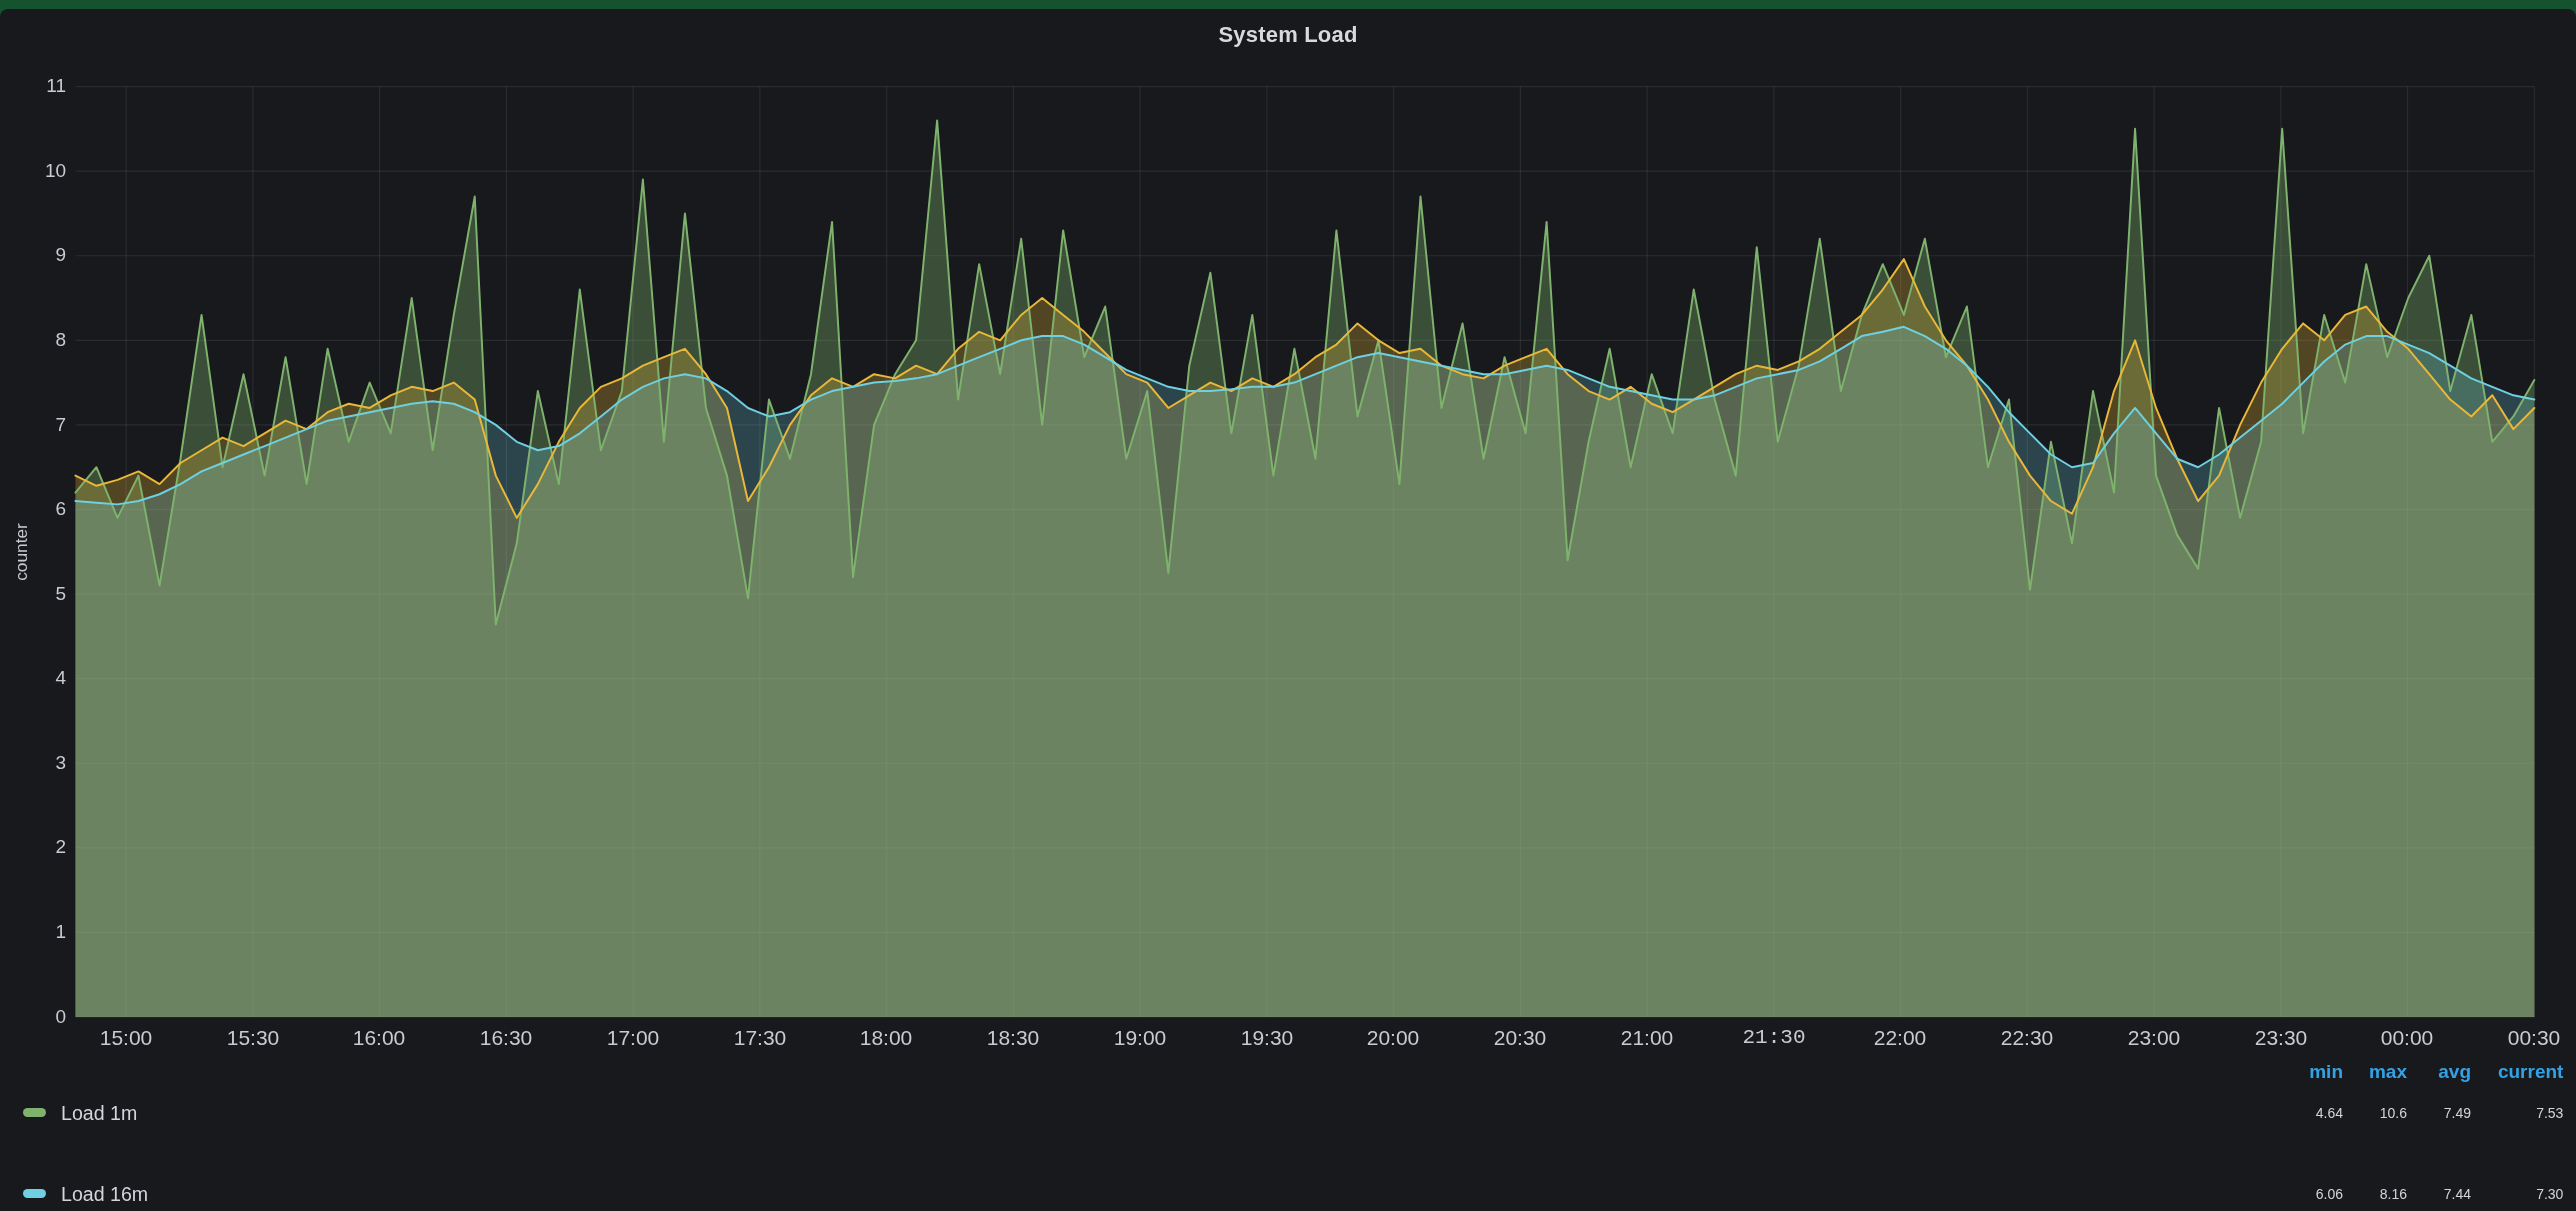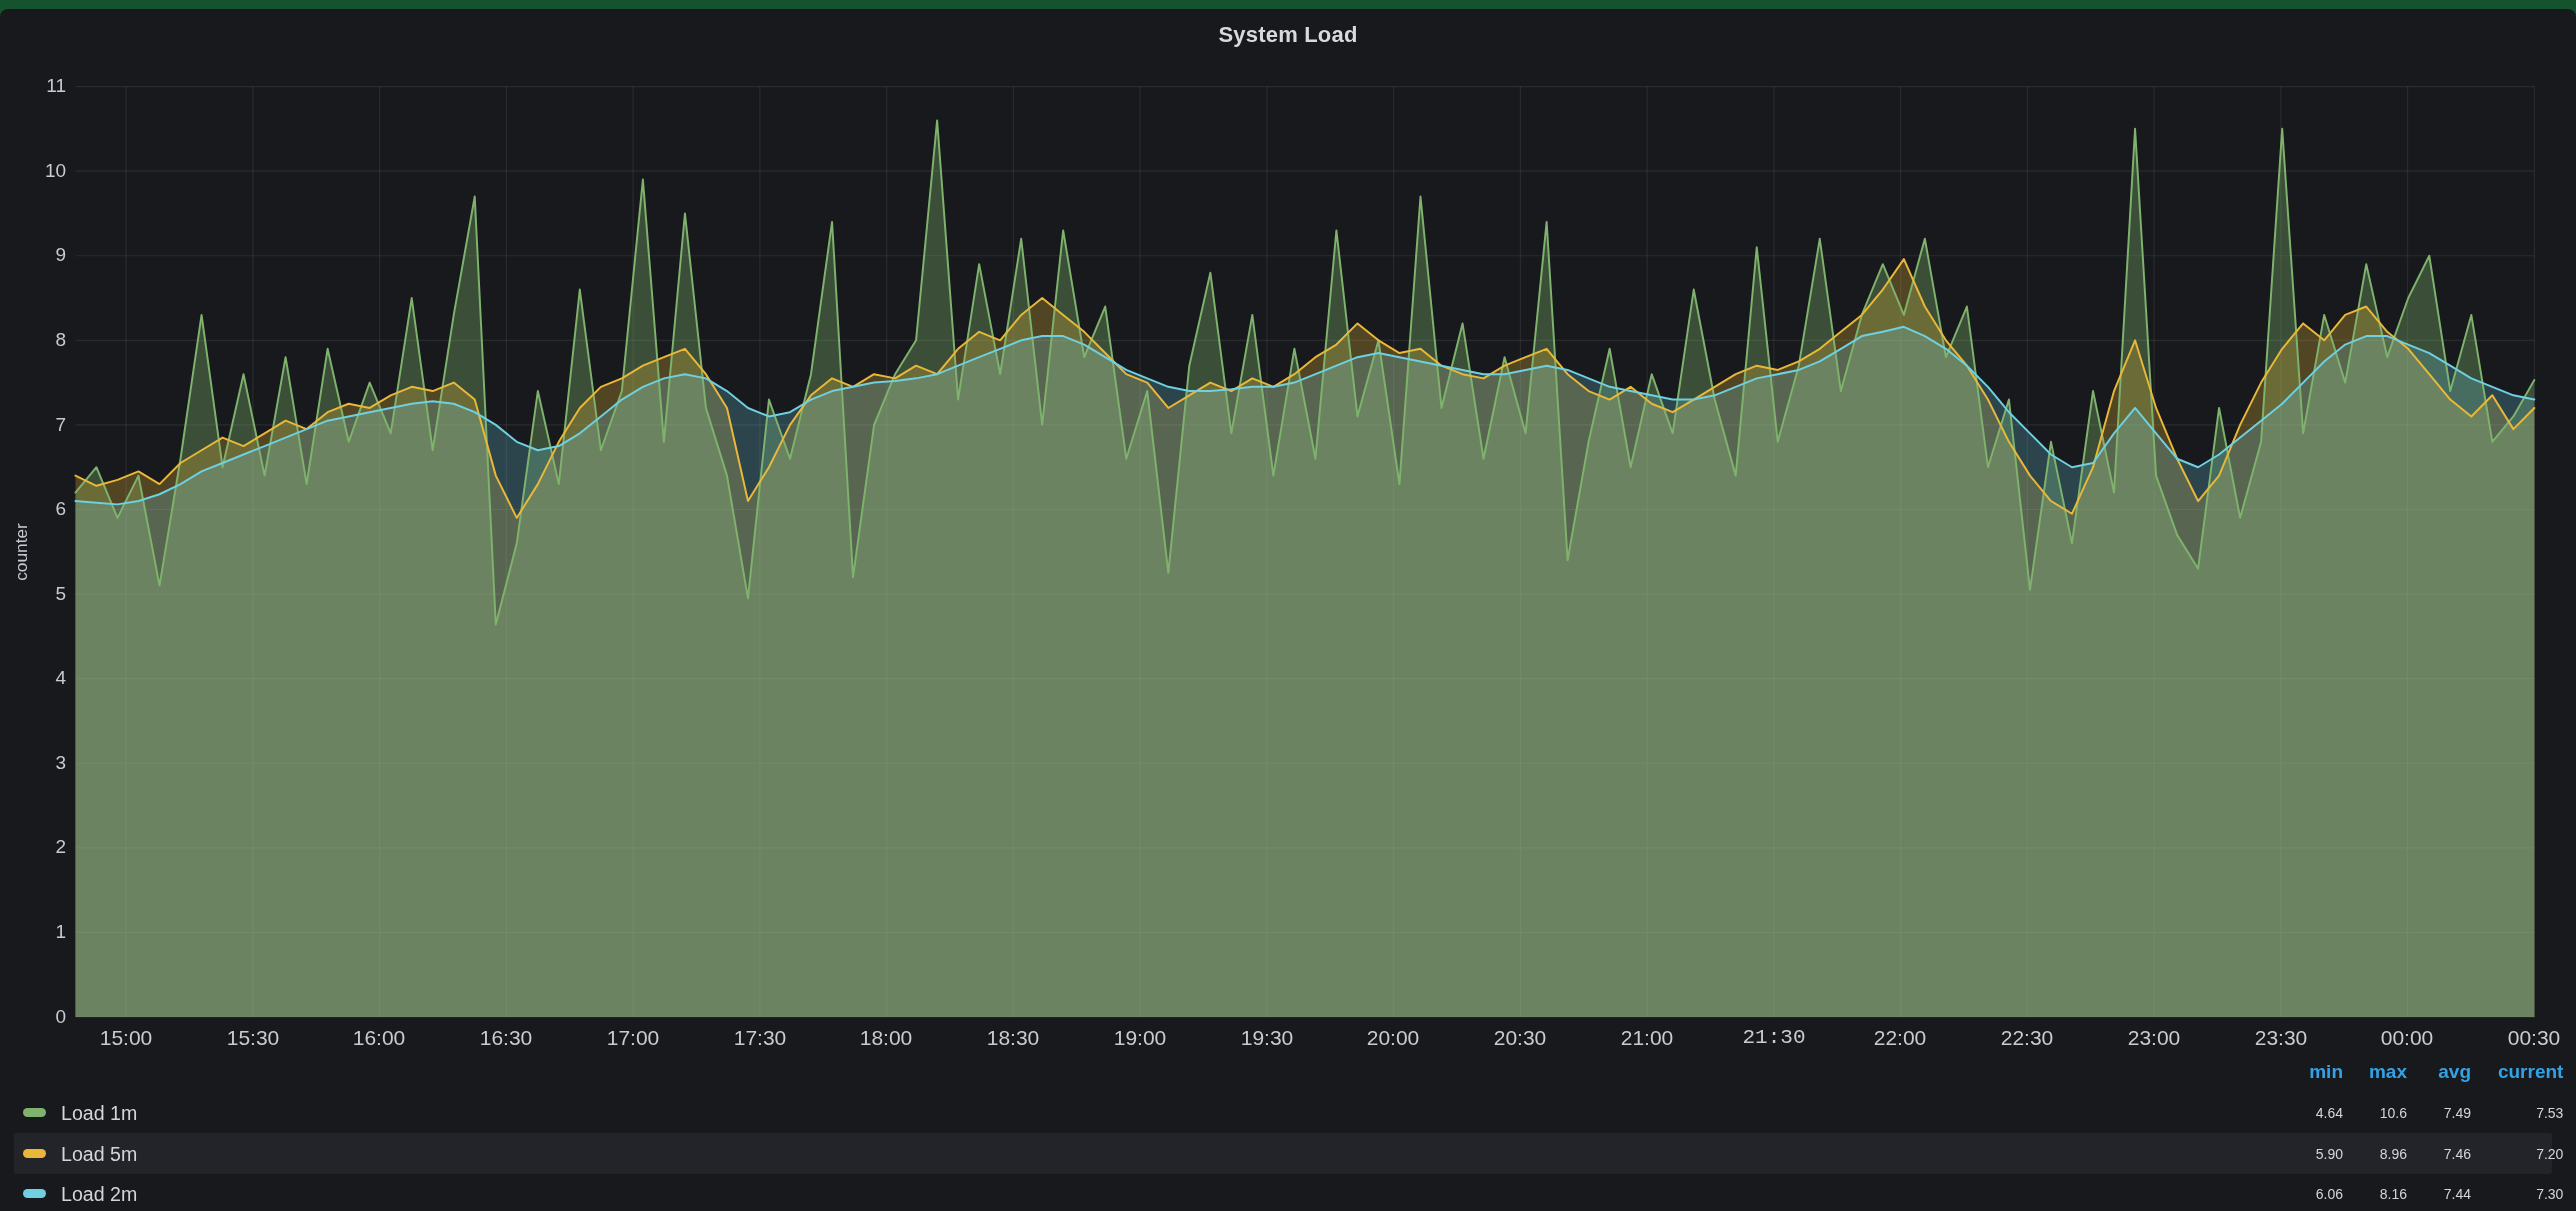--- a/index.html
+++ b/index.html
@@ -120,32 +120,23 @@
         <span class="legend-col" style="right: 12.6px; top: 11px;">current</span>
       </div>
       <div class="legend-row" style="top: 42px;">
         <span class="swatch" style="background: rgb(126, 178, 109);"></span>
         <span class="series-label">Load 1m</span>
         <span class="stat" style="right: 233px;">4.64</span>
         <span class="stat" style="right: 169px;">10.6</span>
         <span class="stat" style="right: 105px;">7.49</span>
         <span class="stat" style="right: 12.6px;">7.53</span>
       </div>
-      <div class="legend-row" style="top: 83px;">
-        <div class="hl"></div>
-        <span class="swatch" style="background: rgb(234, 184, 57);"></span>
-        <span class="series-label">Load 5m</span>
-        <span class="stat" style="right: 233px;">5.90</span>
-        <span class="stat" style="right: 169px;">8.96</span>
-        <span class="stat" style="right: 105px;">7.46</span>
-        <span class="stat" style="right: 12.6px;">7.20</span>
-      </div>
       <div class="legend-row" style="top: 123px;">
         <span class="swatch" style="background: rgb(110, 208, 224);"></span>
-        <span class="series-label">Load 2m</span>
+        <span class="series-label">Load 16m</span>
         <span class="stat" style="right: 233px;">6.06</span>
         <span class="stat" style="right: 169px;">8.16</span>
         <span class="stat" style="right: 105px;">7.44</span>
         <span class="stat" style="right: 12.6px;">7.30</span>
       </div>
     </div>
 </div>
 
 
 </body></html>

